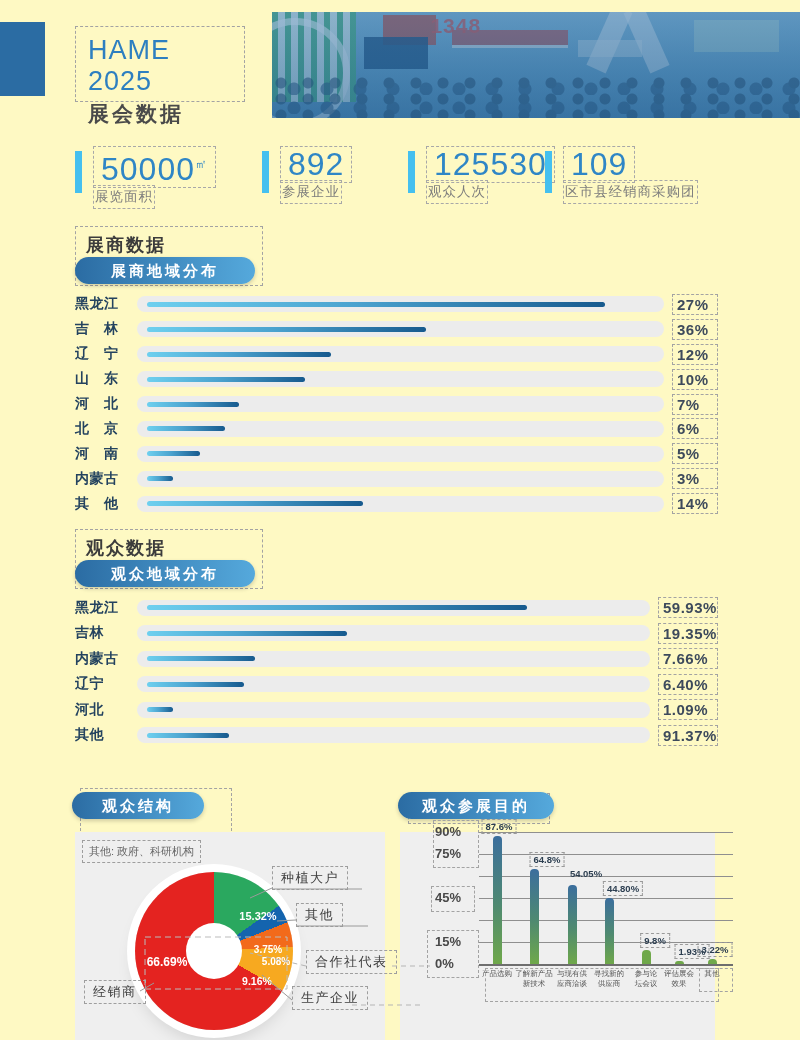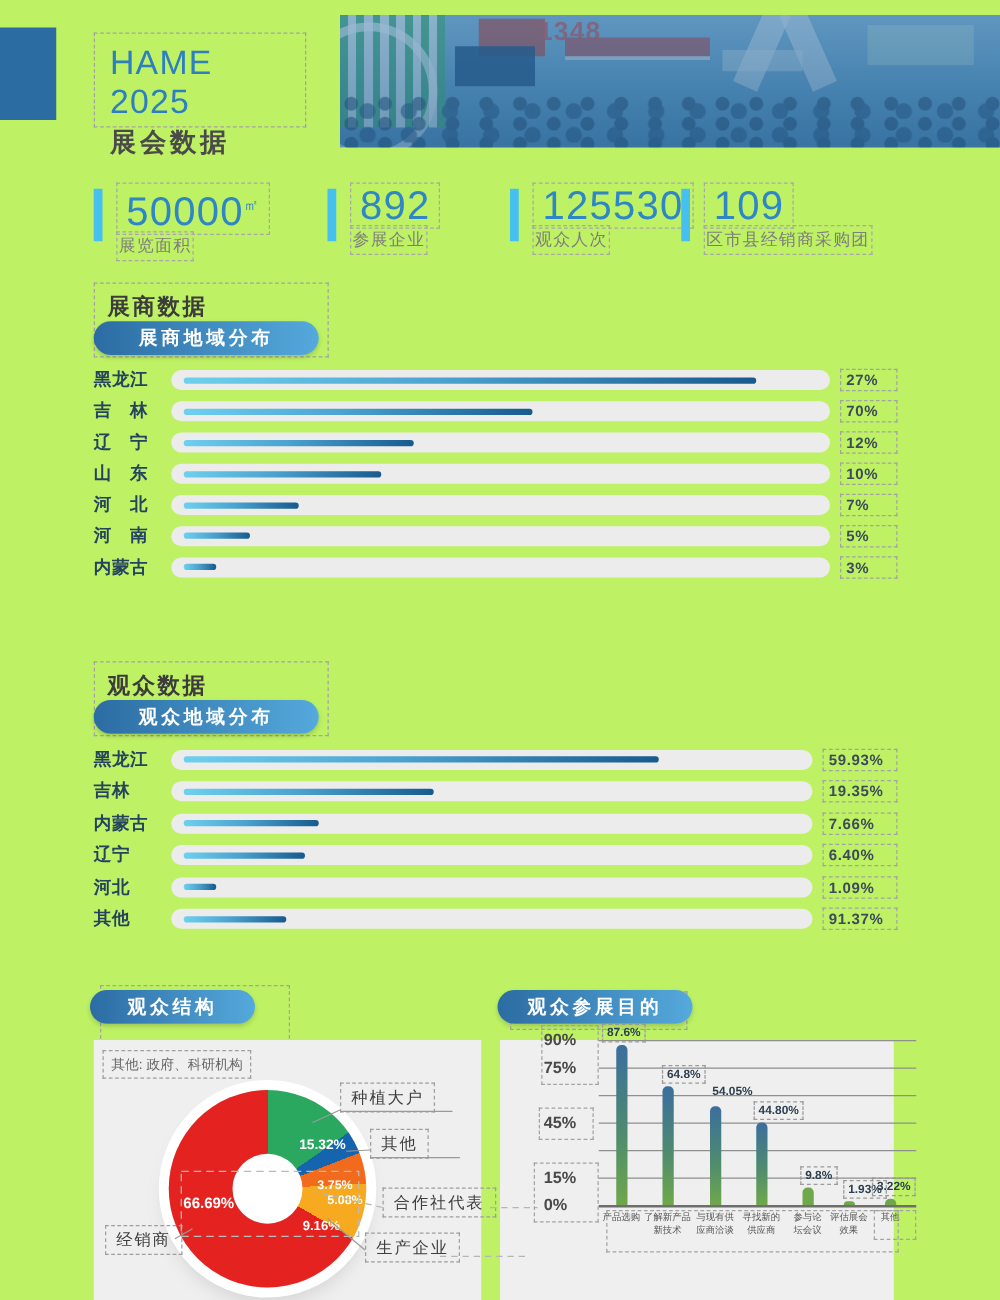--- a/index.html
+++ b/index.html
@@ -1,16 +1,16 @@
 <!DOCTYPE html>
 <html style="--accent: #2b6ca3; --pill_light: #55a9dc; --cyan: #45c0ef; --title_blue: #2d7fc0; --number_blue: #2f86c6; --bar_light: #6ed0ef; --bar_dark: #175a8e; --track: #ececec; --panel: #efefef; --vbar_top: #3b6e9d; --vbar_green: #6fa84a;"><head>
 <meta charset="utf-8">
 <style>
   html,body{margin:0;padding:0;background:#fff;}
-  .page{position:relative;width:800px;height:1040px;background:#bef264;overflow:hidden;
+  .page{position:relative;width:800px;height:1040px;background:#fef9c3;overflow:hidden;
         font-family:"Liberation Sans","DejaVu Sans",sans-serif;}
   [data-interactable]{box-sizing:border-box;}
 
   
   .corner-block{position:absolute;left:0;top:22px;width:45px;height:74px;background:var(--accent);}
   .title-box{position:absolute;left:75px;top:26px;width:170px;height:76px;border:1.5px dashed #a3a3a3;padding:8px 12px;}
   .title{font-size:27px;color:var(--title_blue);letter-spacing:1px;font-weight:400;}
   .subtitle{font-size:21px;color:#4a4a4a;font-weight:bold;letter-spacing:3px;margin-top:3px;}
 
   
@@ -54,21 +54,21 @@
         background:linear-gradient(90deg,var(--accent) 0%,var(--pill_light) 100%);
         box-shadow:0 2px 4px rgba(0,0,0,.18);}
 
   
   .hrows{position:absolute;left:75px;width:643px;}
   .hrow{display:flex;align-items:center;}
   .hlabel{width:62px;flex:none;font-size:14px;font-weight:600;color:#24435f;letter-spacing:.5px;}
   .htrack{flex:1;height:16px;background:var(--track);border-radius:8px;position:relative;overflow:hidden;}
   .hfill{position:absolute;left:10px;top:5.5px;height:5px;border-radius:3px;
          background:linear-gradient(90deg,var(--bar_light) 0%,#4ba3cf 45%,var(--bar_dark) 100%);}
-  .hpct{flex:none;margin-left:8px;border:1.5px dashed #a3a3a3;font-size:12px;font-weight:bold;
+  .hpct{flex:none;margin-left:8px;border:1.5px dashed #a3a3a3;font-size:15px;font-weight:bold;
         color:#3d4a5c;padding:1px 4px;letter-spacing:.5px;}
   .rows1 .hrow{height:24.9px;}
   .rows2 .hrow{height:25.5px;}
   .rows1 .hpct{width:46px;}
   .rows2 .hpct{width:60px;}
 
   
   .panelL{position:absolute;left:75px;top:832px;width:310px;height:208px;background:var(--panel);}
   .panelR{position:absolute;left:400px;top:832px;width:315px;height:208px;background:var(--panel);}
   .pill-struct{left:72px;top:792px;width:132px;}
@@ -176,21 +176,21 @@
         <div class="htrack" data-interactable="false">
           <div class="hfill" data-interactable="false" style="width: 87%;"></div>
         </div>
         <div class="hpct" data-interactable="false">27%</div>
       </div>
       <div class="hrow" data-interactable="false">
         <div class="hlabel" data-interactable="false">吉　林</div>
         <div class="htrack" data-interactable="false">
           <div class="hfill" data-interactable="false" style="width: 53%;"></div>
         </div>
-        <div class="hpct" data-interactable="false">70%</div>
+        <div class="hpct" data-interactable="false">36%</div>
       </div>
       <div class="hrow" data-interactable="false">
         <div class="hlabel" data-interactable="false">辽　宁</div>
         <div class="htrack" data-interactable="false">
           <div class="hfill" data-interactable="false" style="width: 35%;"></div>
         </div>
         <div class="hpct" data-interactable="false">12%</div>
       </div>
       <div class="hrow" data-interactable="false">
         <div class="hlabel" data-interactable="false">山　东</div>
@@ -200,32 +200,46 @@
         <div class="hpct" data-interactable="false">10%</div>
       </div>
       <div class="hrow" data-interactable="false">
         <div class="hlabel" data-interactable="false">河　北</div>
         <div class="htrack" data-interactable="false">
           <div class="hfill" data-interactable="false" style="width: 17.5%;"></div>
         </div>
         <div class="hpct" data-interactable="false">7%</div>
       </div>
       <div class="hrow" data-interactable="false">
+        <div class="hlabel" data-interactable="false">北　京</div>
+        <div class="htrack" data-interactable="false">
+          <div class="hfill" data-interactable="false" style="width: 14.8%;"></div>
+        </div>
+        <div class="hpct" data-interactable="false">6%</div>
+      </div>
+      <div class="hrow" data-interactable="false">
         <div class="hlabel" data-interactable="false">河　南</div>
         <div class="htrack" data-interactable="false">
           <div class="hfill" data-interactable="false" style="width: 10%;"></div>
         </div>
         <div class="hpct" data-interactable="false">5%</div>
       </div>
       <div class="hrow" data-interactable="false">
         <div class="hlabel" data-interactable="false">内蒙古</div>
         <div class="htrack" data-interactable="false">
           <div class="hfill" data-interactable="false" style="width: 5%;"></div>
         </div>
         <div class="hpct" data-interactable="false">3%</div>
+      </div>
+      <div class="hrow" data-interactable="false">
+        <div class="hlabel" data-interactable="false">其　他</div>
+        <div class="htrack" data-interactable="false">
+          <div class="hfill" data-interactable="false" style="width: 41%;"></div>
+        </div>
+        <div class="hpct" data-interactable="false">14%</div>
       </div>
     </div>
 
   <div class="sec-box" style="top:529px" data-interactable="false">
     <div class="sec-title" data-interactable="false">观众数据</div>
   </div>
   <div class="pill" style="left:75px;top:560px;width:180px" data-interactable="false">观众地域分布</div>
   <div class="hrows rows2" id="rows2" style="top:595px" data-interactable="false">
       <div class="hrow" data-interactable="false">
         <div class="hlabel" data-interactable="false">黑龙江</div>

